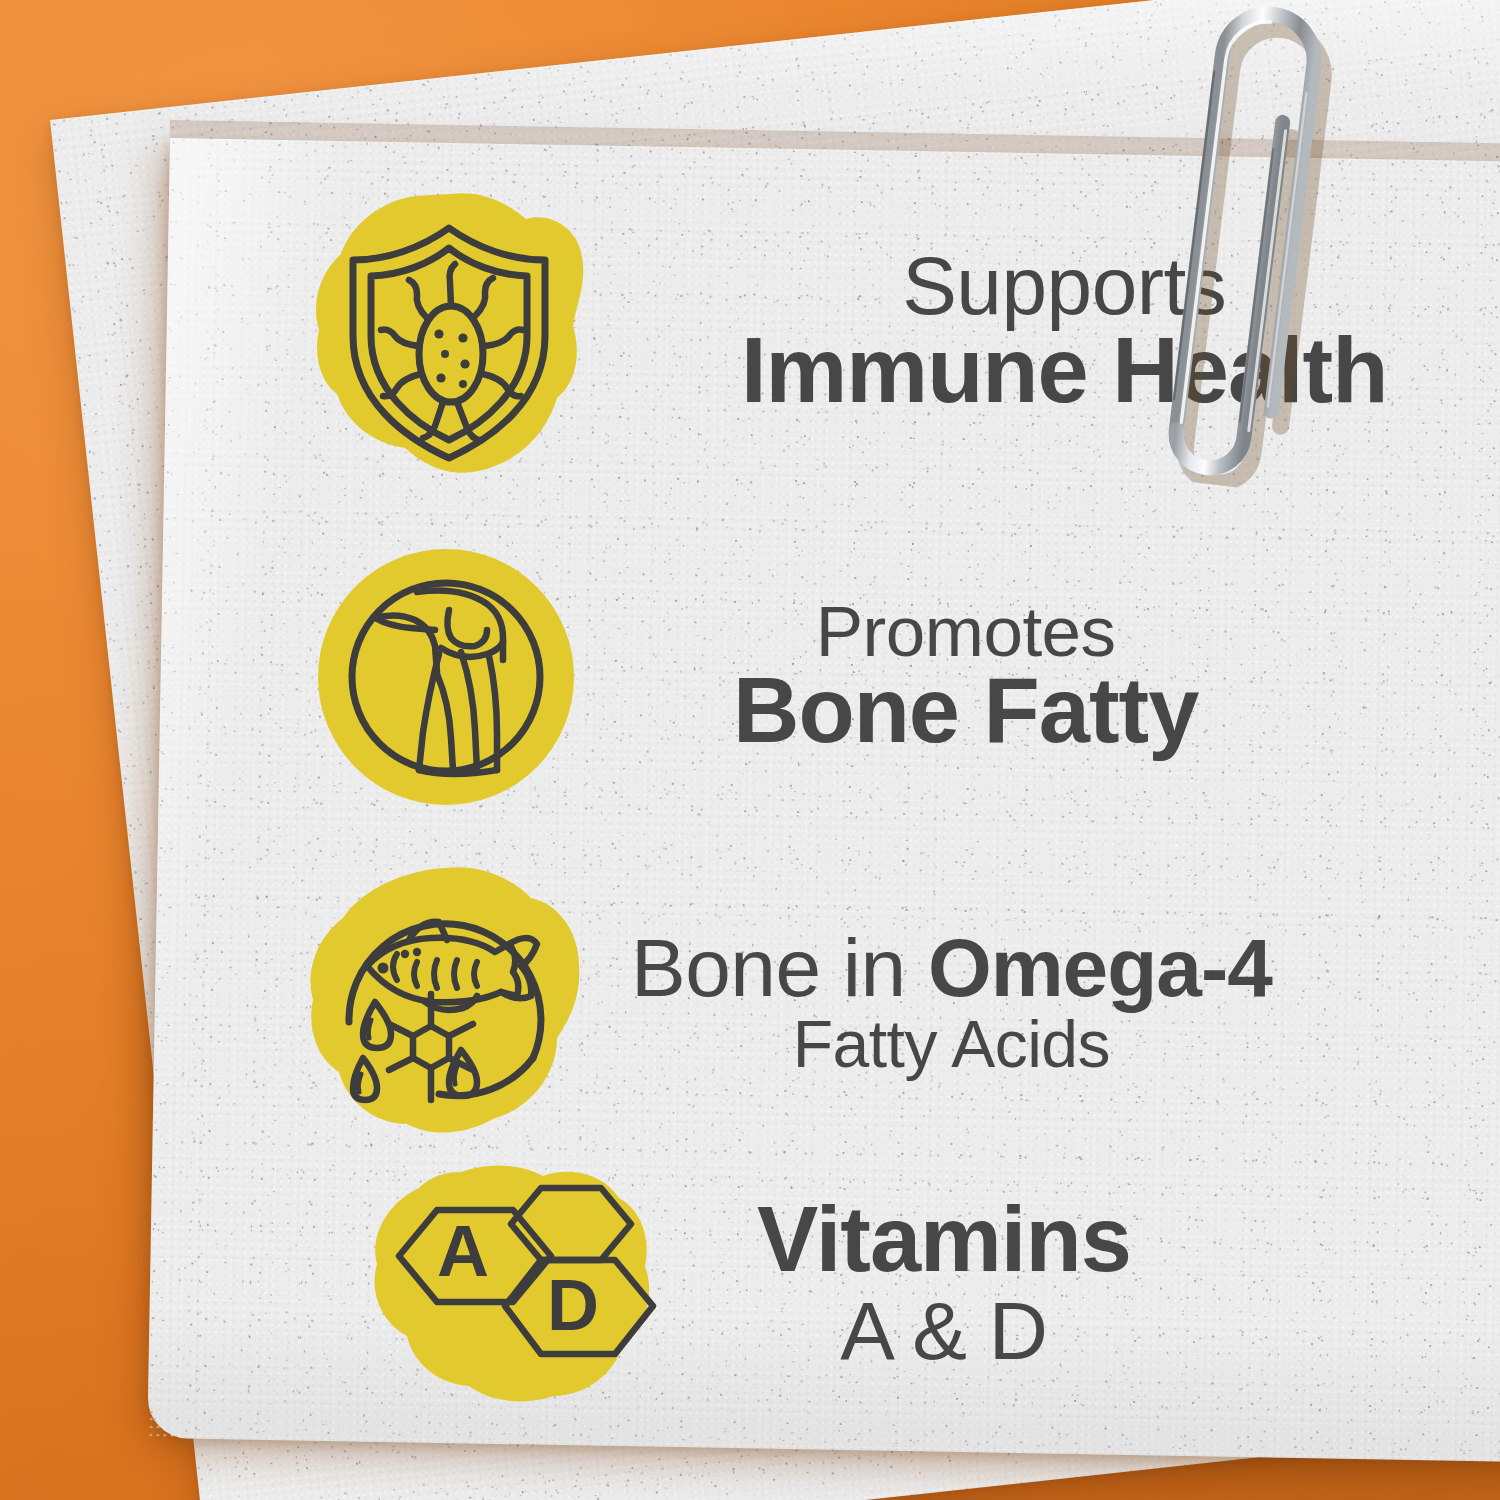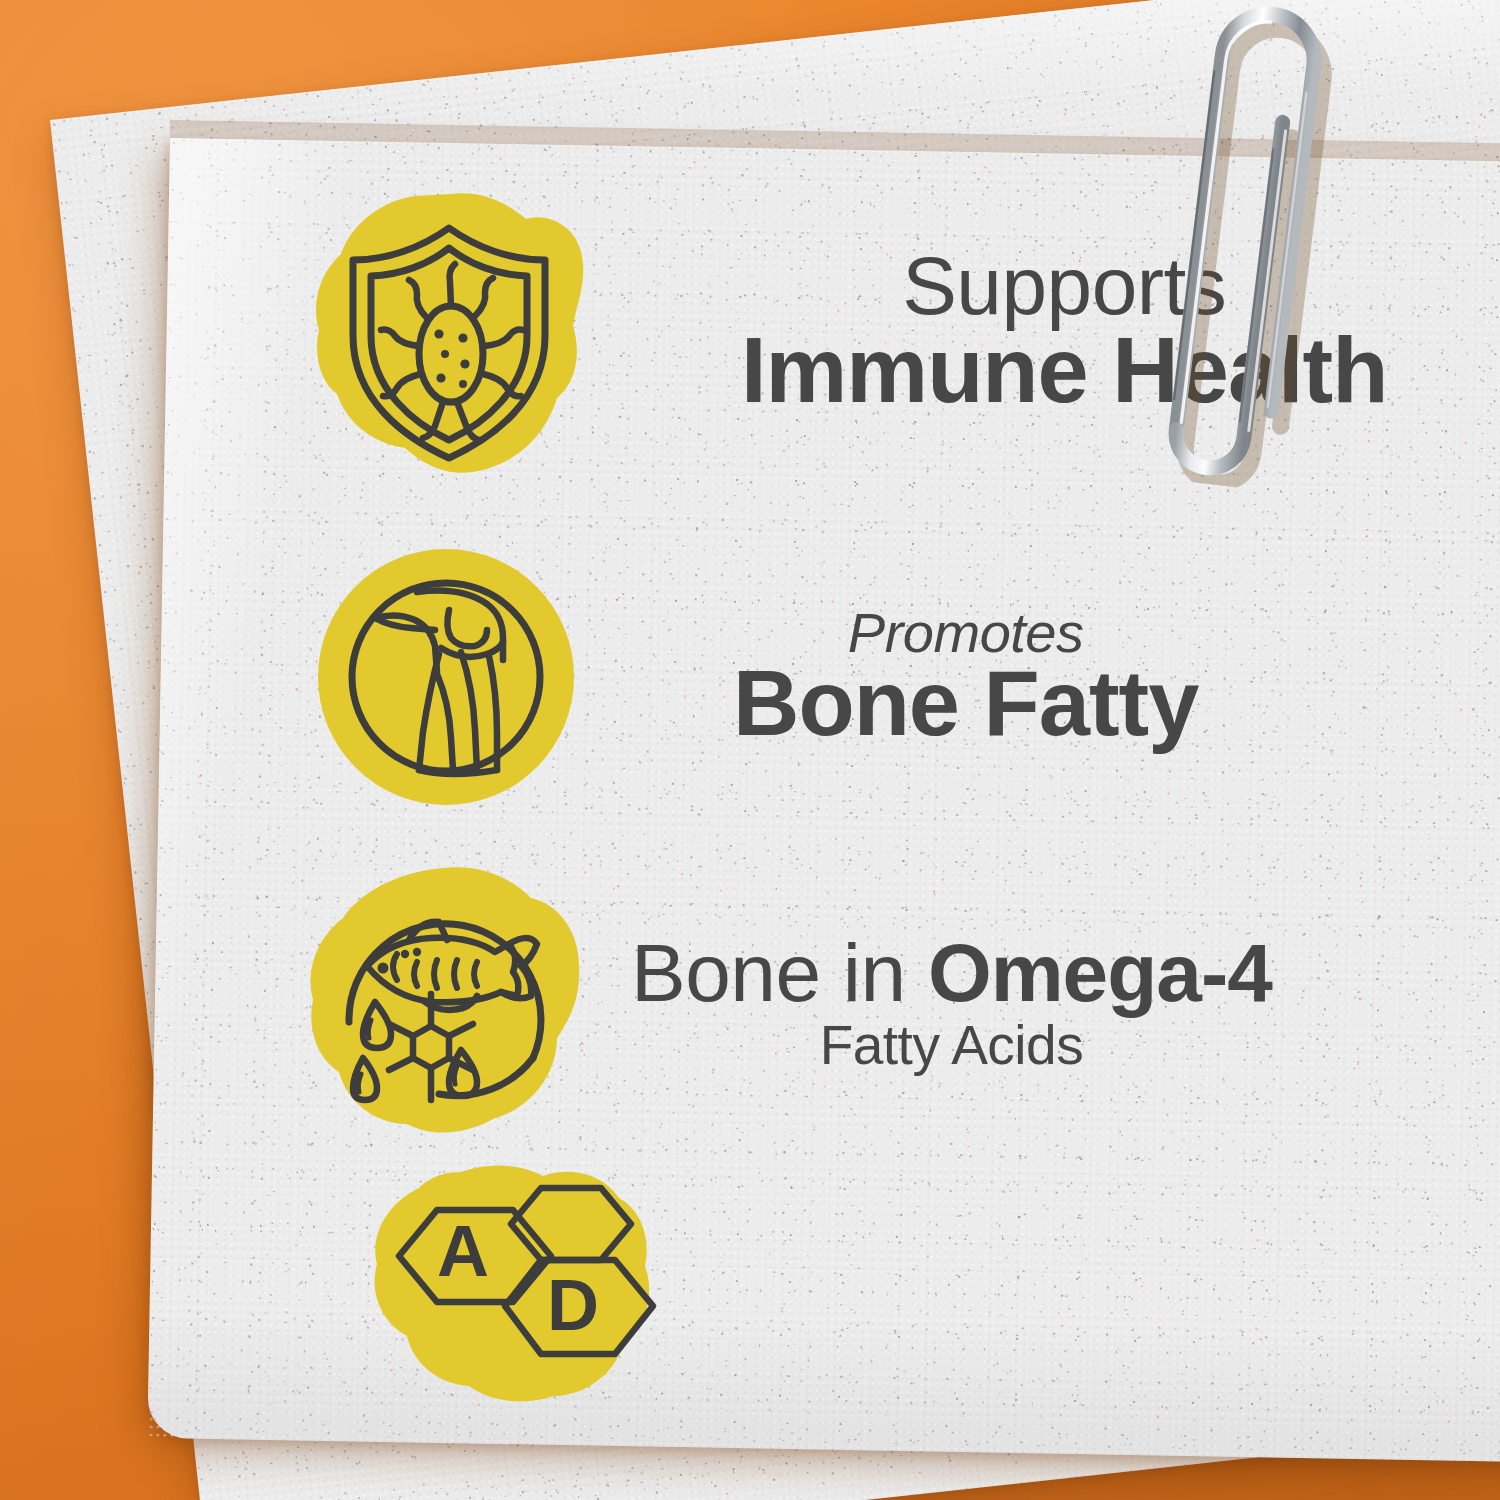--- a/index.html
+++ b/index.html
@@ -112,28 +112,28 @@
 
   
   #row-immune{left:262px;top:186px;}
   #row-immune .txt{margin-left:146px;text-align:center;}
   #row-immune .lt{font-size:82px;}
   #row-immune .bd{font-size:92px;margin-top:-4px;}
 
   
   #row-bone{left:268px;top:542px;}
   #row-bone .txt{margin-left:152px;text-align:center;}
-  #row-bone .lt{font-size:56px;font-style:italic;}
+  #row-bone .lt{font-size:71px;}
   #row-bone .bd{font-size:92px;margin-top:-4px;}
 
   
   #row-omega{left:262px;top:862px;}
   #row-omega .txt{margin-left:46px;text-align:center;}
   #row-omega .mix{font-size:82px;}
-  #row-omega .lt{font-size:55px;margin-top:2px;}
+  #row-omega .lt{font-size:66px;margin-top:2px;}
 
   
   #row-vit{left:322px;top:1158px;}
   #row-vit .txt{margin-left:92px;text-align:center;}
   #row-vit .bd{font-size:92px;}
   #row-vit .lt{font-size:82px;margin-top:2px;}
 
   
   #paperclip{
     position:absolute;left:1168px;top:-22px;width:360px;height:520px;
@@ -314,20 +314,24 @@
 
           <path d="M34 98 L72 52 L148 52 L186 98 L148 144 L72 144 Z" fill="none" stroke="#3d3d3d" stroke-width="6.5" stroke-linejoin="round"></path>
 
           <path d="M146 66 L176 30 L236 30 L266 66 L236 102 L176 102 Z" fill="none" stroke="#3d3d3d" stroke-width="6.5" stroke-linejoin="round"></path>
 
           <path d="M140 148 L176 102 L250 102 L288 148 L250 196 L176 196 Z" fill="none" stroke="#3d3d3d" stroke-width="6.5" stroke-linejoin="round"></path>
 
           <text x="98" y="118" text-anchor="middle" font-family="Liberation Sans, sans-serif" font-size="72" font-weight="700" fill="#3d3d3d">A</text>
           <text x="208" y="172" text-anchor="middle" font-family="Liberation Sans, sans-serif" font-size="72" font-weight="700" fill="#3d3d3d">D</text>
         </svg>
+      </div>
+      <div class="txt label">
+        <span class="bd">Vitamins</span>
+        <span class="lt">A &amp; D</span>
       </div>
     </div>
 
   </div>
 
   <div id="paperclip">
     <svg width="360" height="520" viewBox="0 0 360 520" aria-hidden="true">
       <defs>
         <linearGradient id="wireG" x1="0" y1="0" x2="1" y2="0">
           <stop offset="0%" stop-color="#8b9095"></stop>

